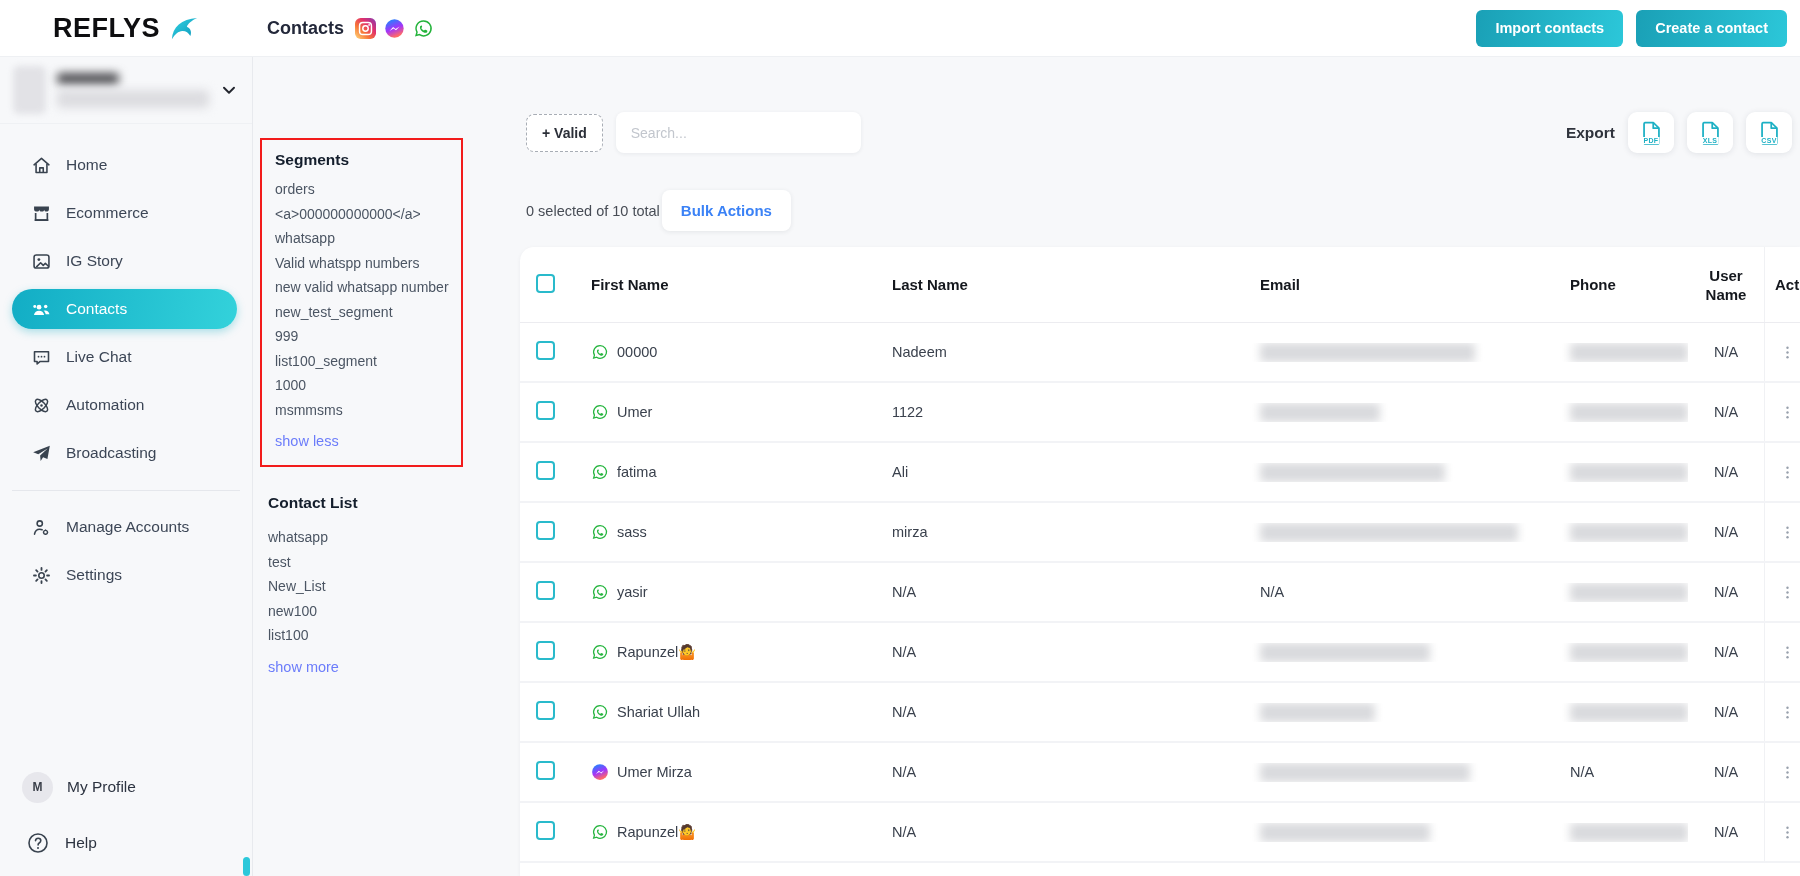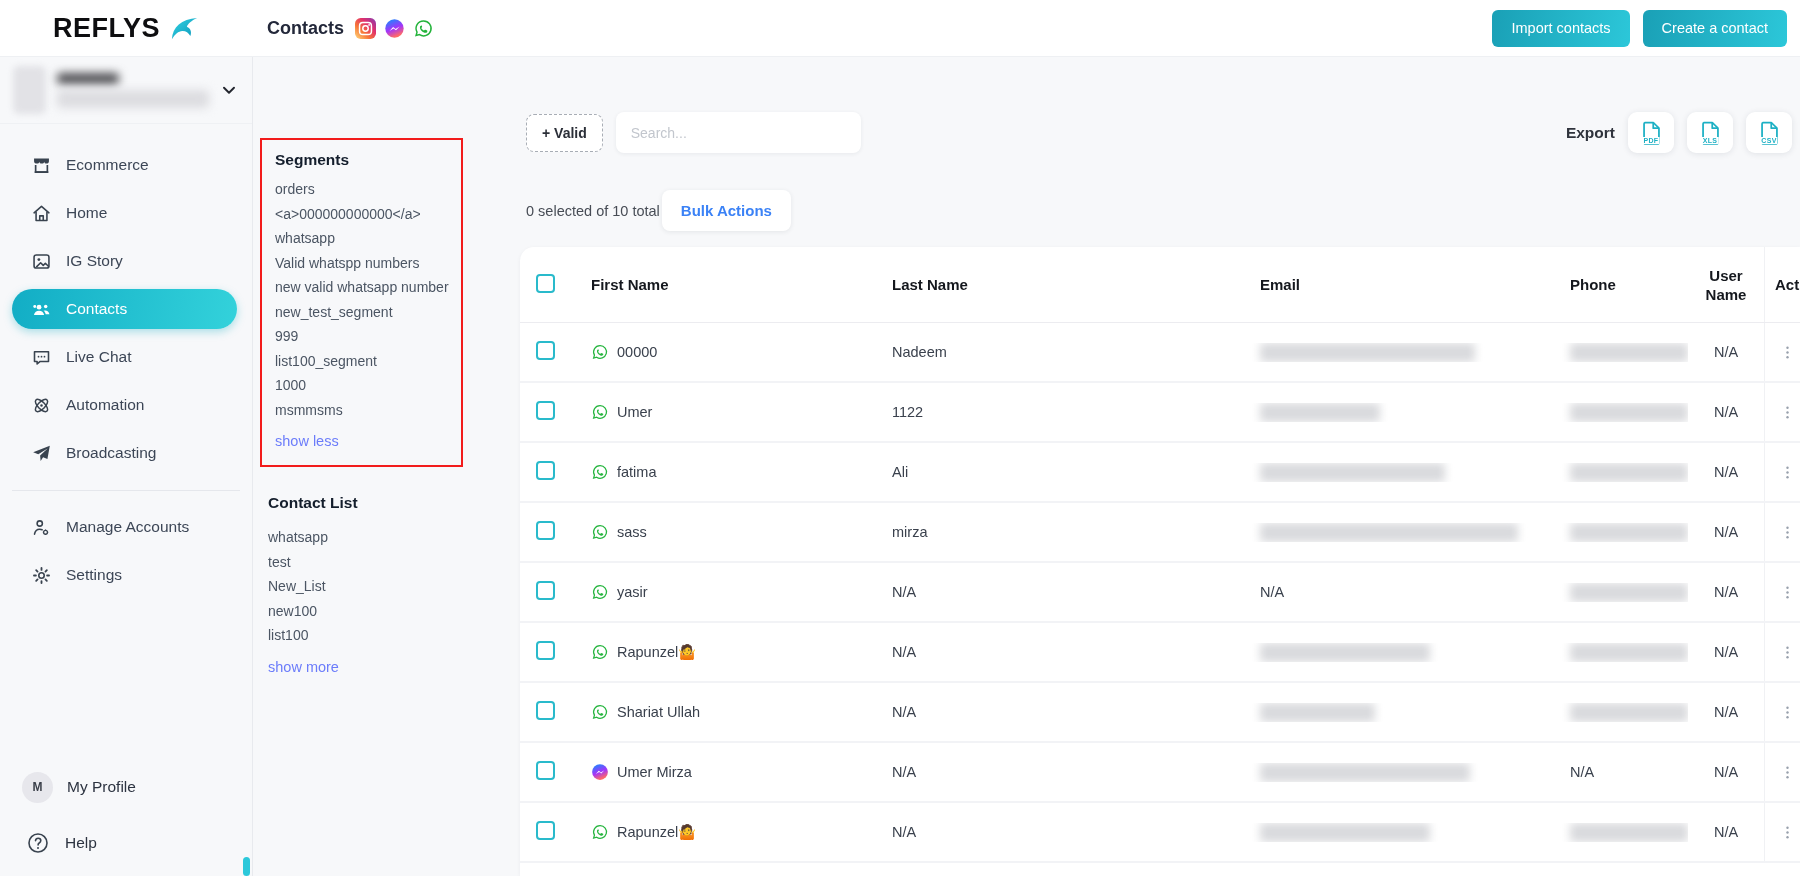--- a/index.html
+++ b/index.html
@@ -17,21 +17,21 @@
           border-bottom:1px solid #eef0f3;display:flex;align-items:center;z-index:6}
   .logo-area{width:253px;display:flex;align-items:center;justify-content:center;gap:9px}
   .logo-text{font-size:27px;font-weight:800;color:#0e0e10;letter-spacing:.5px}
   .page-title{margin-left:14px;font-size:18px;font-weight:700;color:#23283a}
   .channel-icons{display:flex;gap:8px;margin-left:11px;align-items:center}
   .chan{width:21px;height:21px;cursor:pointer}
   .chan.whatsapp{color:#23b33a}
   .topbar-actions{margin-left:auto;margin-right:13px;display:flex;gap:13px}
   .btn-teal{height:37px;padding:16px 19px;border-radius:6px;border:none;cursor:pointer;
             background:linear-gradient(100deg,#1aa0b6,#2cc7d9);
-            color:#fff;font-size:14.5px;font-weight:400;font-family:inherit;
+            color:#fff;font-size:14.5px;font-weight:700;font-family:inherit;
             display:flex;align-items:center}
 
   
   .sidebar{position:absolute;top:57px;left:0;width:253px;height:819px;background:var(--bg);
            border-right:1px solid #e8eaee;z-index:5}
   .account{height:67px;border-bottom:1px solid #eff1f4;display:flex;align-items:center;
            padding:0 13px;cursor:pointer}
   .acc-avatar{width:33px;height:48px;background:#e2e2e6;border-radius:6px;filter:blur(3px)}
   .acc-lines{margin-left:11px;flex:1}
   .acc-line1{width:62px;height:11px;background:#4a4a4e;border-radius:4px;filter:blur(5px);margin-bottom:6px}
@@ -257,29 +257,29 @@
       <div class="acc-line1"></div>
       <div class="acc-line2"></div>
     </div>
     <svg class="acc-chevron">
         <use href="#i-chevron-down"></use>
       </svg>
   </div>
   <nav class="menu">
       <div class="menu-item">
     <svg class="mi-icon">
+          <use href="#i-home"></use>
+        </svg>
+    <span class="mi-label">Home</span>
+  </div>
+      <div class="menu-item">
+    <svg class="mi-icon">
           <use href="#i-store"></use>
         </svg>
     <span class="mi-label">Ecommerce</span>
-  </div>
-      <div class="menu-item">
-    <svg class="mi-icon">
-          <use href="#i-home"></use>
-        </svg>
-    <span class="mi-label">Home</span>
   </div>
       <div class="menu-item">
     <svg class="mi-icon">
           <use href="#i-image"></use>
         </svg>
     <span class="mi-label">IG Story</span>
   </div>
       <div class="menu-item active">
     <svg class="mi-icon">
           <use href="#i-users"></use>

